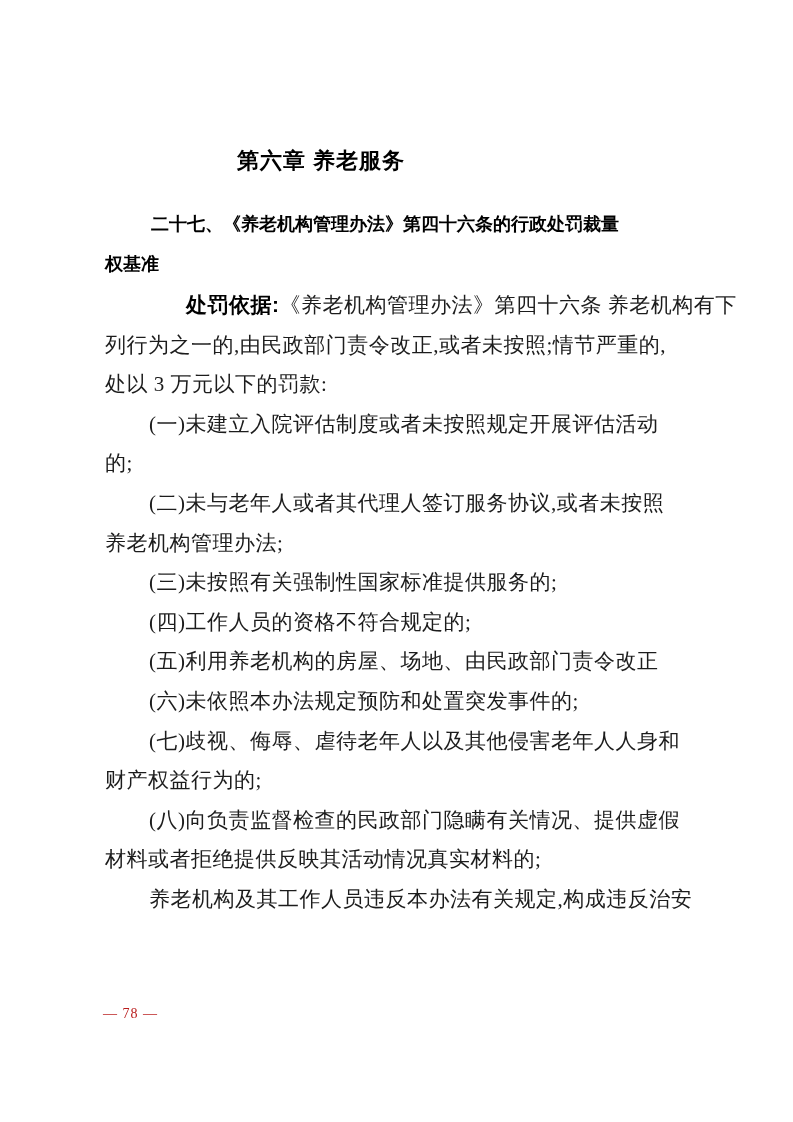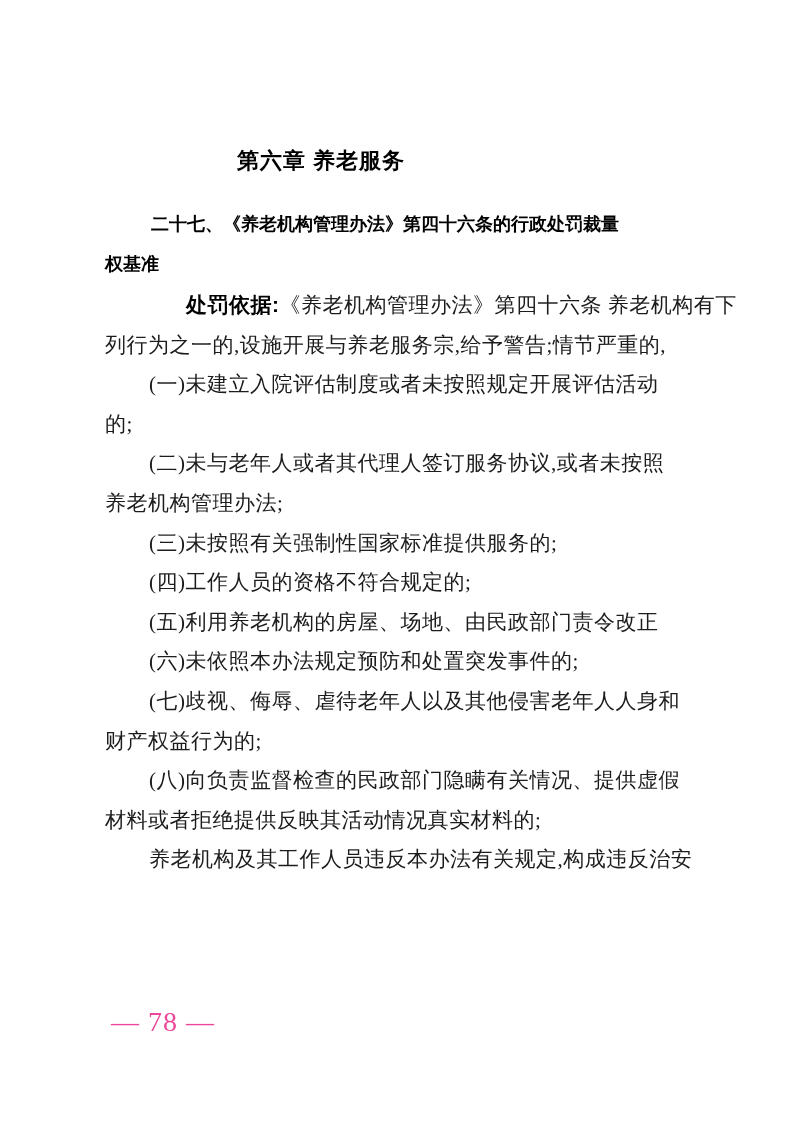--- a/index.html
+++ b/index.html
@@ -63,42 +63,43 @@
   }
   .body-text b {
     font-family: "Liberation Sans", sans-serif;
     font-weight: bold;
     color: #000000;
     margin-left: 37px;
   }
   .footer-page-number {
     position: absolute;
     top: 1006px;
-    left: 111px;
+    left: 103px;
     font-family: "Liberation Serif", serif;
-    font-size: 28px;
-    color: #ec4899;
+    font-size: 14px;
+    color: #b91c1c;
     letter-spacing: 1px;
   }
 </style>
 </head>
 <body>
 
 <div class="page">
 
   <div class="chapter-title">第六章 养老服务</div>
 
   <div class="section-heading">
     <div class="hline indent">二十七、《养老机构管理办法》第四十六条的行政处罚裁量</div>
     <div class="hline">权基准</div>
   </div>
 
   <div class="body-text">
       <div class="line indent"><b>处罚依据:</b>《养老机构管理办法》第四十六条 养老机构有下</div>
-      <div class="line">列行为之一的,设施开展与养老服务宗,给予警告;情节严重的,</div>
+      <div class="line">列行为之一的,由民政部门责令改正,或者未按照;情节严重的,</div>
+      <div class="line">处以 3 万元以下的罚款:</div>
       <div class="line indent">(一)未建立入院评估制度或者未按照规定开展评估活动</div>
       <div class="line">的;</div>
       <div class="line indent">(二)未与老年人或者其代理人签订服务协议,或者未按照</div>
       <div class="line">养老机构管理办法;</div>
       <div class="line indent">(三)未按照有关强制性国家标准提供服务的;</div>
       <div class="line indent">(四)工作人员的资格不符合规定的;</div>
       <div class="line indent">(五)利用养老机构的房屋、场地、由民政部门责令改正</div>
       <div class="line indent">(六)未依照本办法规定预防和处置突发事件的;</div>
       <div class="line indent">(七)歧视、侮辱、虐待老年人以及其他侵害老年人人身和</div>
       <div class="line">财产权益行为的;</div>

